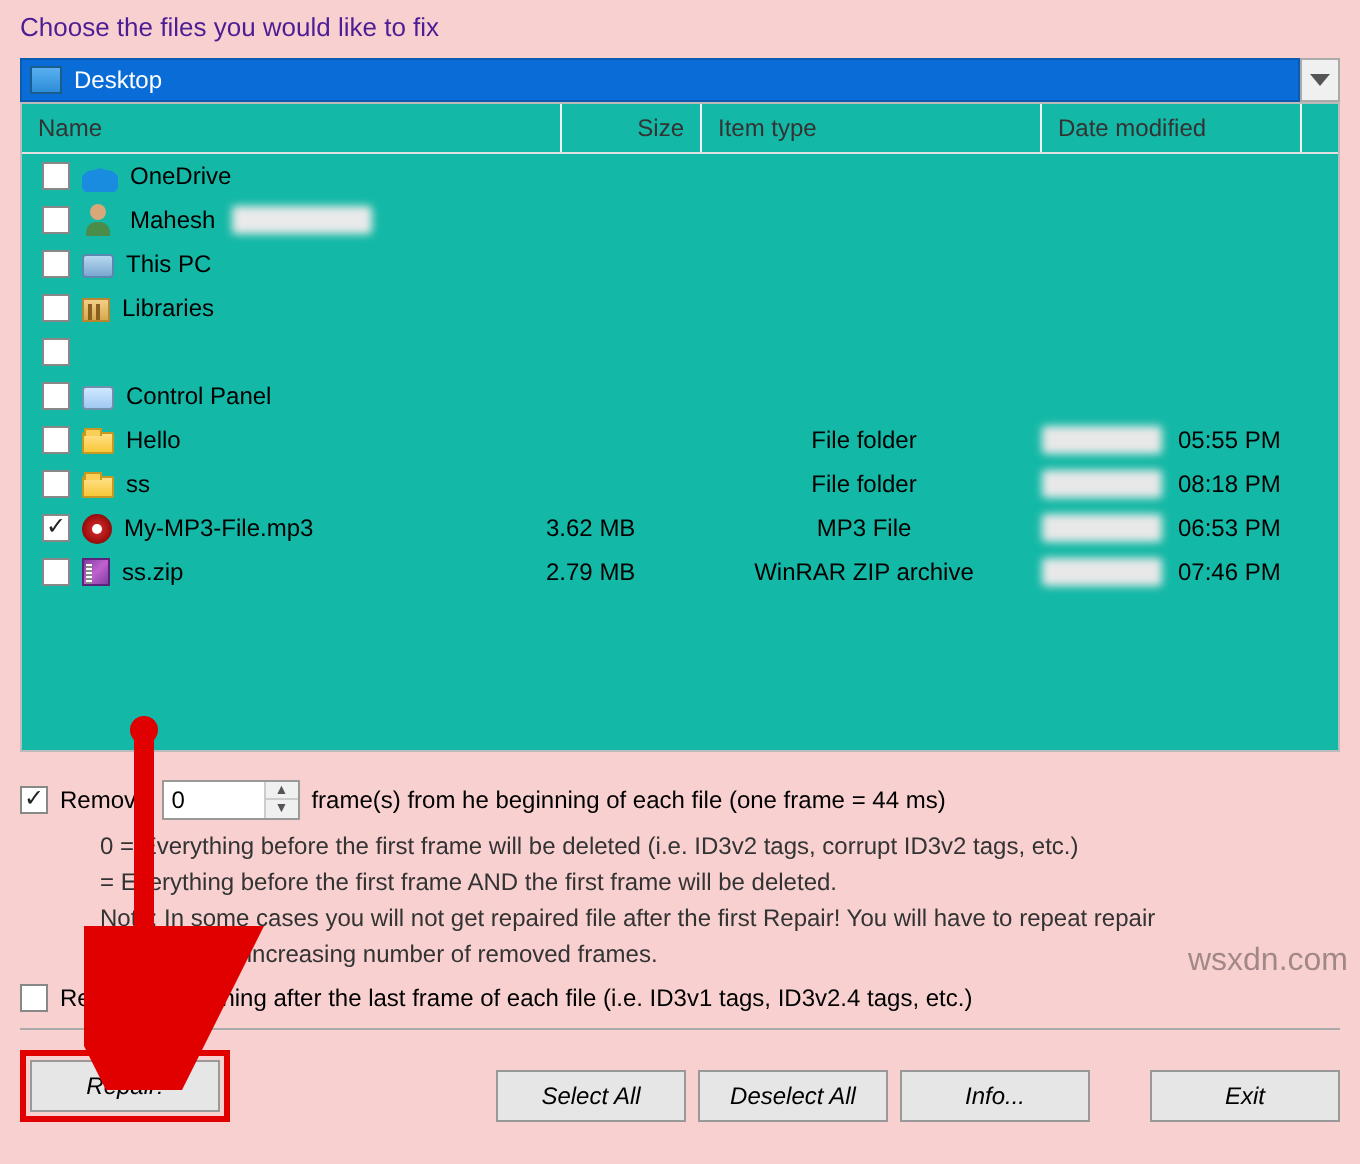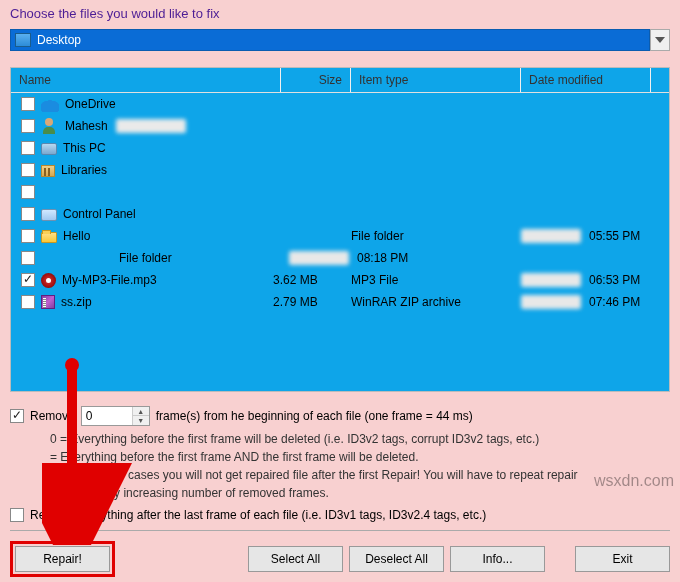--- a/index.html
+++ b/index.html
@@ -12,21 +12,21 @@
     position: relative;
     overflow: hidden;
   }
   .title {
     padding: 6px 10px 4px 10px;
     color: #4c1d95;
     font-size: 13px;
   }
   .path-row {
     display: flex;
-    margin: 4px 10px 16px 10px;
+    margin: 4px 10px 0 10px;
   }
   .path-box {
     flex: 1;
     background: #0a6cd6;
     color: white;
     display: flex;
     align-items: center;
     padding: 2px 4px;
     height: 22px;
     border: 1px solid #0a5cb0;
@@ -40,21 +40,21 @@
   .path-dropdown {
     width: 20px;
     height: 22px;
     background: #f0f0f0;
     border: 1px solid #aaa;
     display: flex;
     align-items: center;
     justify-content: center;
   }
   .file-panel {
-    background: #0ea5e9;
+    background: #14b8a6;
     border: 1px solid #bbb;
     margin: 0 10px;
     height: 325px;
     overflow: auto;
   }
   .headers {
     display: flex;
     border-bottom: 1px solid #e0e0e0;
     font-size: 12px;
     color: #333;
@@ -105,21 +105,21 @@
   .icon.net::after { content:""; position:absolute; bottom:1px; left:1px; width:14px; height:6px; background:#888; border-radius:2px;}
   .icon.cp { background: linear-gradient(#d0e8ff,#a0c8f0); border:1px solid #7090b0; border-radius:2px; width:16px; height:12px; margin-top:2px;}
   .icon.folder { background: linear-gradient(#ffe088,#f8c838); border:1px solid #c89820; border-radius:1px; width:16px; height:11px; margin-top:3px;}
   .icon.folder::before { content:""; position:absolute; top:-3px; left:0; width:7px; height:3px; background:#f8d058; border:1px solid #c89820; border-bottom:none;}
   .icon.mp3 { background: radial-gradient(circle at 50% 50%, #e03030 0%, #a01010 60%, #600 100%); border-radius:50%; width:15px; height:15px;}
   .icon.mp3::after { content:""; position:absolute; top:5px; left:5px; width:5px; height:5px; background:#fff; border-radius:50%;}
   .icon.zip { background: linear-gradient(135deg, #8040a0 0%, #c060d0 50%, #8040a0 100%); width:14px; height:14px; border:1px solid #602080;}
   .icon.zip::after { content:""; position:absolute; top:2px; left:1px; width:3px; height:10px; background: repeating-linear-gradient(#fff 0 1px, #888 1px 2px);}
   .c-name { width: 232px; padding-left:0; display:flex; align-items:center;}
   .c-size { width: 70px; text-align: left; padding-right:10px;}
-  .c-type { width: 170px; padding-left:8px;}
+  .c-type { width: 170px; padding-left:8px;text-align:center;}
   .c-date { width: 130px; padding-left:8px; display:flex; align-items:center;text-align:center;}
   .blurbox { width:60px; height:14px; background:#e8e8e8; filter:blur(2px); margin-right:8px; border-radius:2px;}
   .lower {
     margin: 14px 10px 0 10px;
   }
   .remove-row {
     display:flex;
     align-items:center;
     gap:6px;
     margin-bottom: 4px;
@@ -135,21 +135,22 @@
   .spinner .btns { display:flex; flex-direction:column; border-left:1px solid #ccc;}
   .spinner .btns div { width:16px; height:9px; background:#f0f0f0; font-size:7px; text-align:center; line-height:9px; border-bottom:1px solid #ccc; color:#555;}
   .notes { margin: 2px 0 0 40px; font-size:12px; color:#333; line-height:1.5;}
   .remove-every {
     display:flex; align-items:center; gap:6px; margin-top:6px; border-bottom:1px solid #aaa; padding-bottom:8px;
   }
   .buttons {
     display:flex;
     gap: 0;
     margin: 10px 10px 0 10px;
-    align-items:center;
+    align-items:flex-end;
+    font-style:italic;
   }
   .btn {
     background: #e6e6e6;
     border: 1px solid #999;
     padding: 5px 0;
     width: 95px;
     text-align:center;
     font-size:12px;
     cursor: pointer;
   }
@@ -276,20 +277,24 @@
         </span>
         <span class="c-size"></span>
         <span class="c-type">File folder</span>
         <span class="c-date">
           <span class="blurbox"></span>
           <span>05:55 PM</span>
         </span>
       </div>
       <div class="file-row">
         <span class="cb"></span>
+        <span class="c-name">
+          <span class="icon folder"></span>
+          <span>ss</span>
+        </span>
         <span class="c-size"></span>
         <span class="c-type">File folder</span>
         <span class="c-date">
           <span class="blurbox"></span>
           <span>08:18 PM</span>
         </span>
       </div>
       <div class="file-row">
         <span class="cb checked"></span>
         <span class="c-name">

